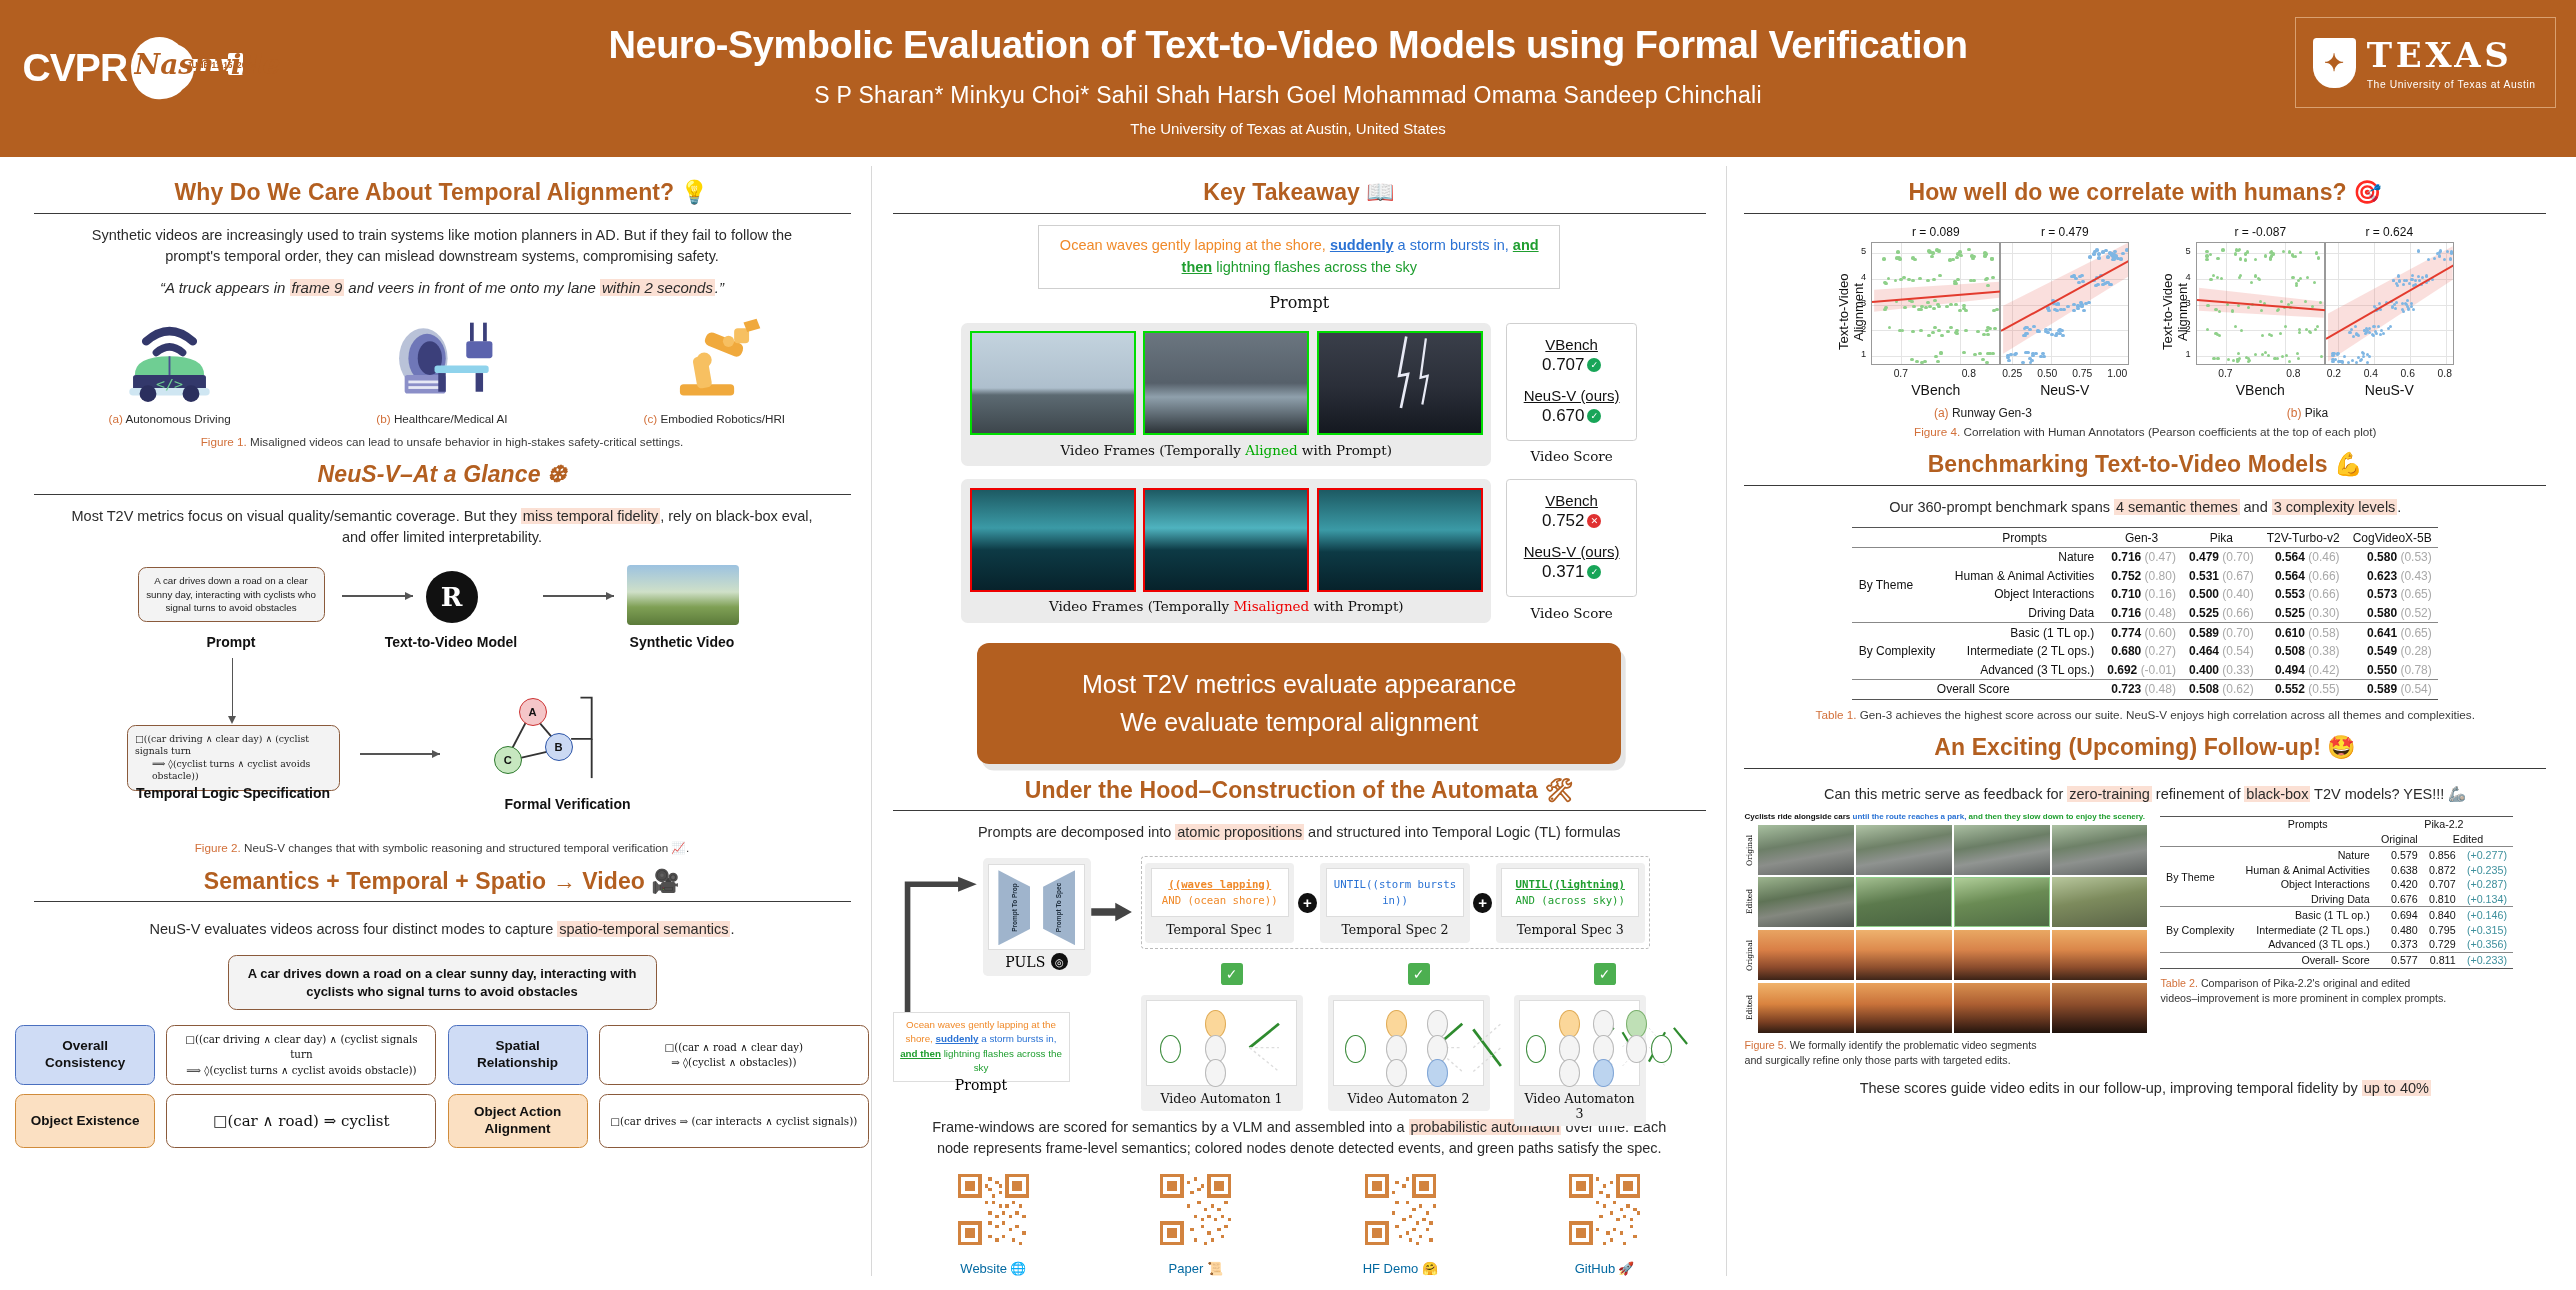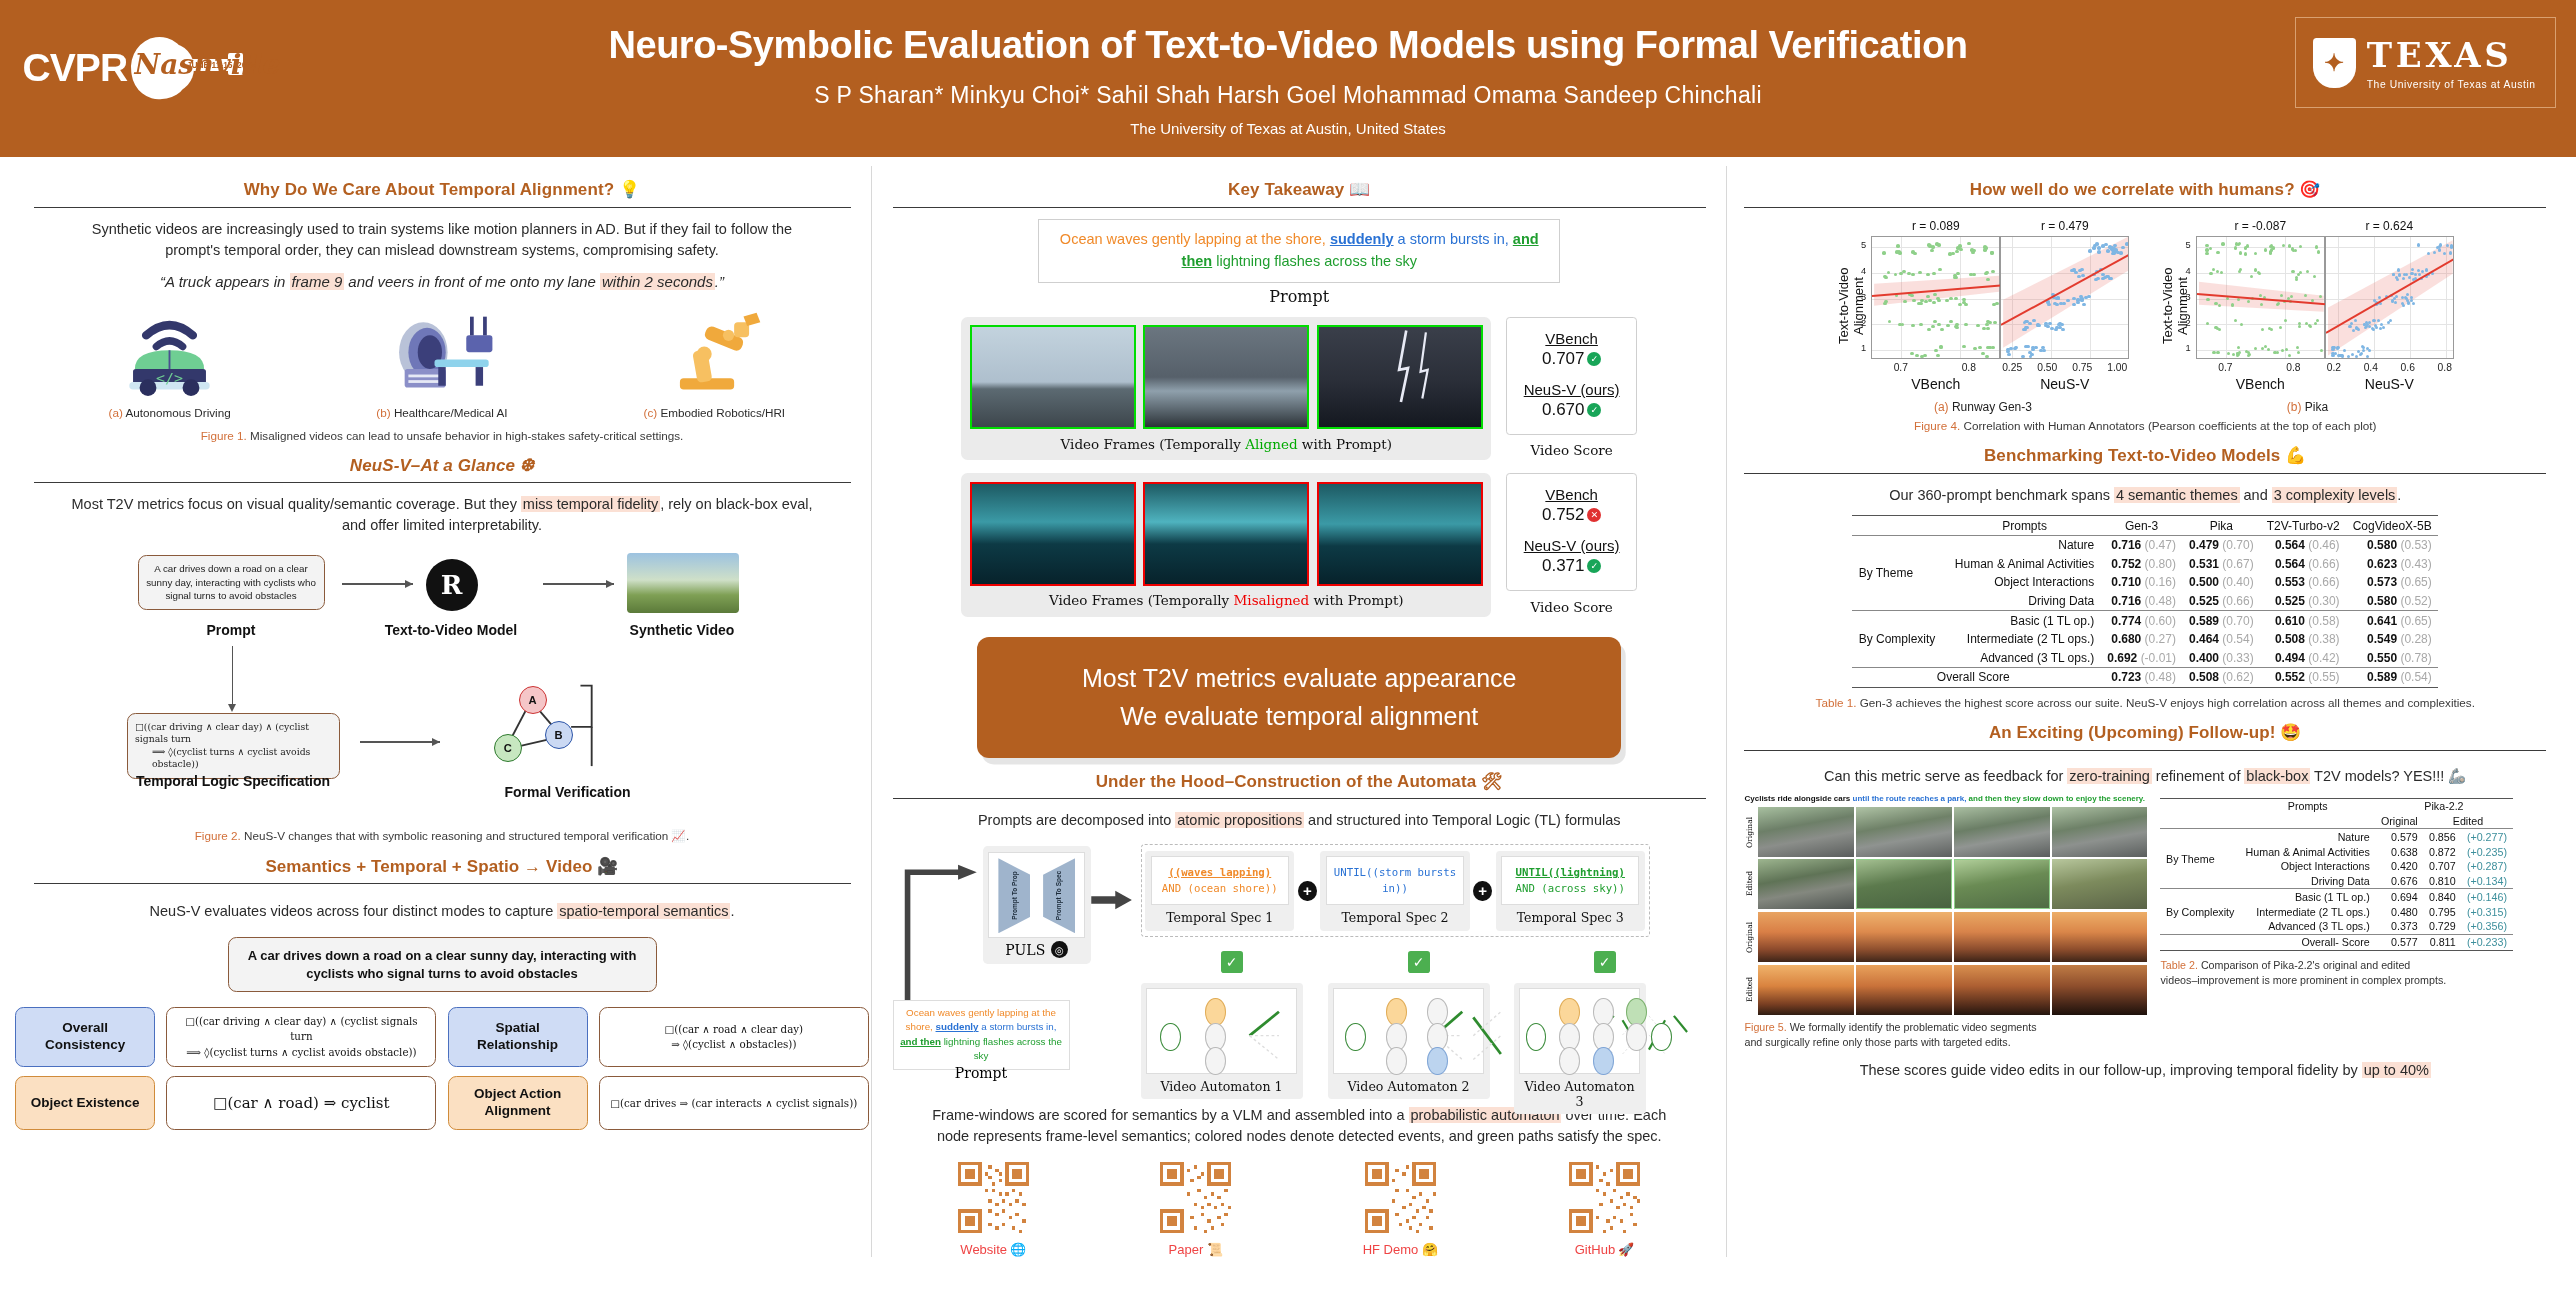--- a/index.html
+++ b/index.html
@@ -71,21 +71,21 @@
   .ut-sub { font-size: 10.3px; letter-spacing: 0.6px; margin-top: 3.7px; }
 
   
   .columns { display: flex; padding: 9.3px 13px 0 13px; gap: 0px; }
   .col { position: relative; }
   .col-left { width: 858px; padding: 0 20.5px; }
   .col-mid { width: 858px; padding: 0 20.5px; border-left: 0.9px solid #d8d8d8; }
   .col-right { width: 839px; padding: 0 17px; border-left: 0.9px solid #d8d8d8; }
 
   .sec-title {
-    text-align: center; color: #b35f20; font-weight: 700; font-size: 17px;
+    text-align: center; color: #b35f20; font-weight: 700; font-size: 23px;
     margin-top: 13px; letter-spacing: 0.1px;
   }
   .sec-title.italic { font-style: italic; }
   .sec-rule { border: 0; border-top: 1.9px solid #3a3a3a; margin: 6.5px 0 11.2px 0; }
 
   .body-text {
     font-size: 14.5px; color: #2b2b2b; text-align: center; line-height: 1.45;
   }
   .quote {
     font-size: 15px; font-style: italic; color: #2b2b2b; text-align: center;
@@ -245,21 +245,21 @@
   .ell.gr { background: #bfe0b6; border-color: #7ab06c; }
   .ell.start { background: #fff; border: 1.9px double #3c8c3c; }
   .mini-prompt {
     position: absolute; background: #fff; border: 0.9px solid #ddd;
     font-size: 9.8px; line-height: 1.45; padding: 5.6px 6.5px; text-align: center;
   }
 
   .qr-row { display: flex; justify-content: space-around; margin-top: 15px; }
   .qr-item { text-align: center; }
   .qr { width: 71px; height: 71px; }
-  .qr-lbl { font-size: 13px; color: #ef4444; margin-top: 6px; }
+  .qr-lbl { font-size: 13px; color: #0369a1; margin-top: 13px; }
 
   
   .plots-wrap { display: flex; justify-content: center; gap: 32px; margin-top: 11.2px; }
   .plotpair { display: flex; align-items: flex-start; }
   .ylab {
     writing-mode: vertical-rl; transform: rotate(180deg);
     font-size: 13px; color: #111; text-align: center; line-height: 1.15;
     margin-right: 4.7px; height: 112px; align-self: center;
   }
   .plot { width: 129px; }

